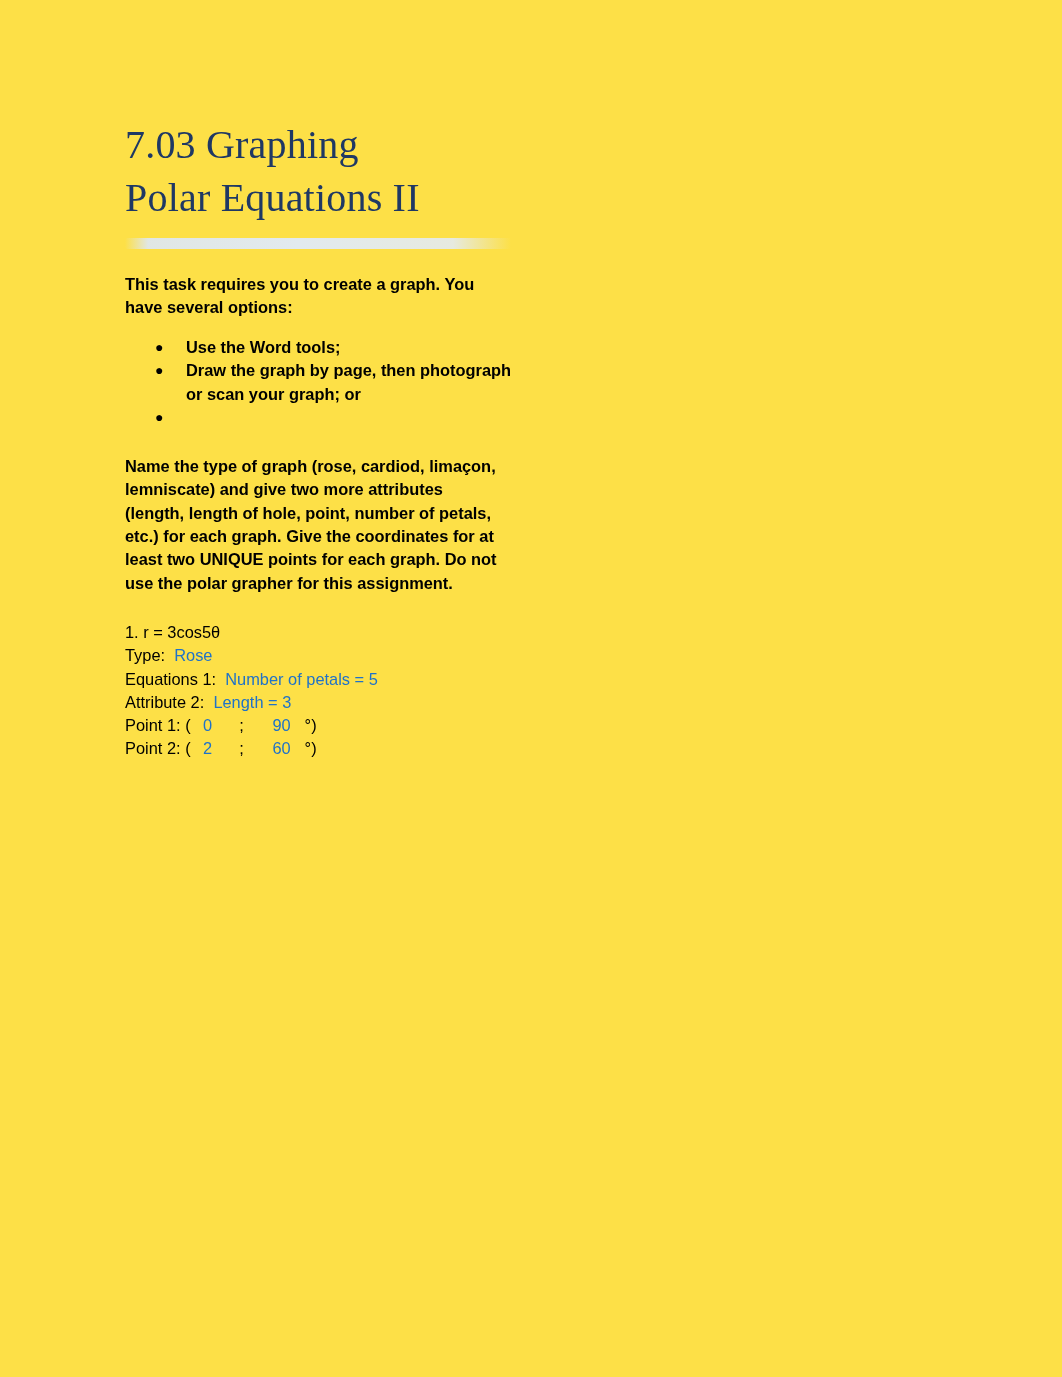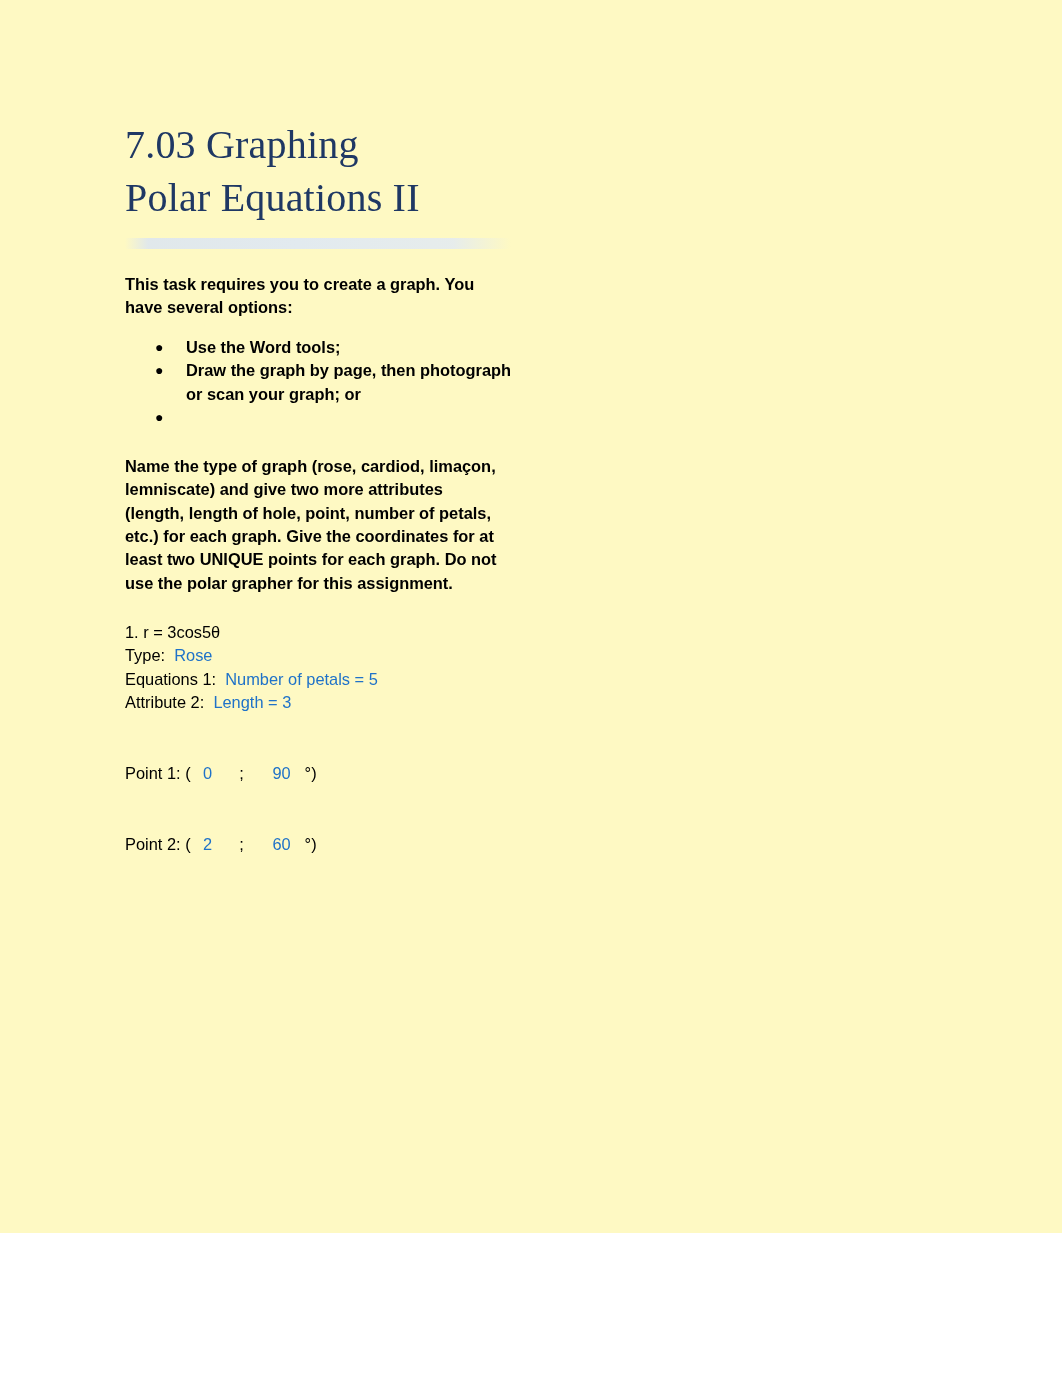--- a/index.html
+++ b/index.html
@@ -12,22 +12,22 @@
     height: 1377px;
     position: relative;
     font-family: "Liberation Sans", sans-serif;
     -webkit-font-smoothing: antialiased;
   }
 
   .page {
     position: absolute;
     left: 0; top: 0;
     width: 1062px;
-    height: 1233px;
-    background: #fef9c3;
+    height: 1377px;
+    background: #fde047;
     overflow: hidden;
   }
 
   .content {
     position: absolute;
     left: 125px;
     top: 118px;
     width: 390px;
   }
 
@@ -119,21 +119,20 @@
   }
   .pt-num {
     display: inline-block;
     min-width: 34px;
     text-align: center;
   }
   .pt-ang {
     display: inline-block;
     min-width: 46px;
     text-align: center;
-    margin-top: 48px;
   }
   .pt-sep {
     display: inline-block;
     min-width: 34px;
     text-align: center;
   }
 </style>
 </head>
 <body>
 

